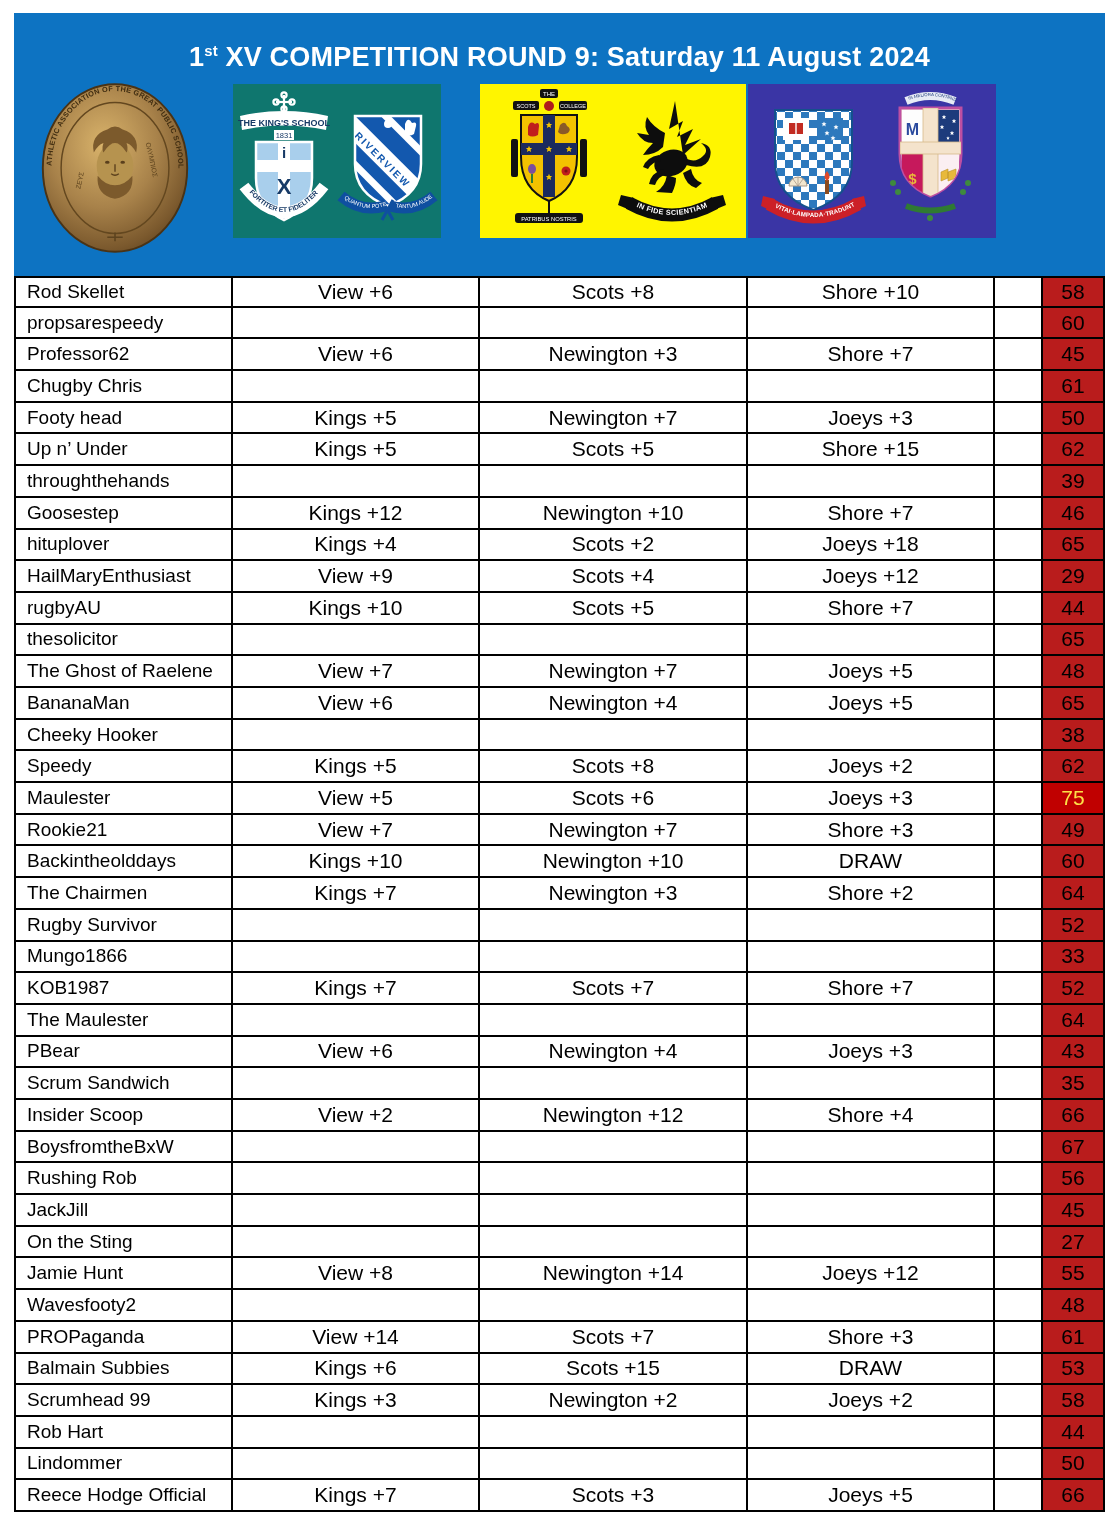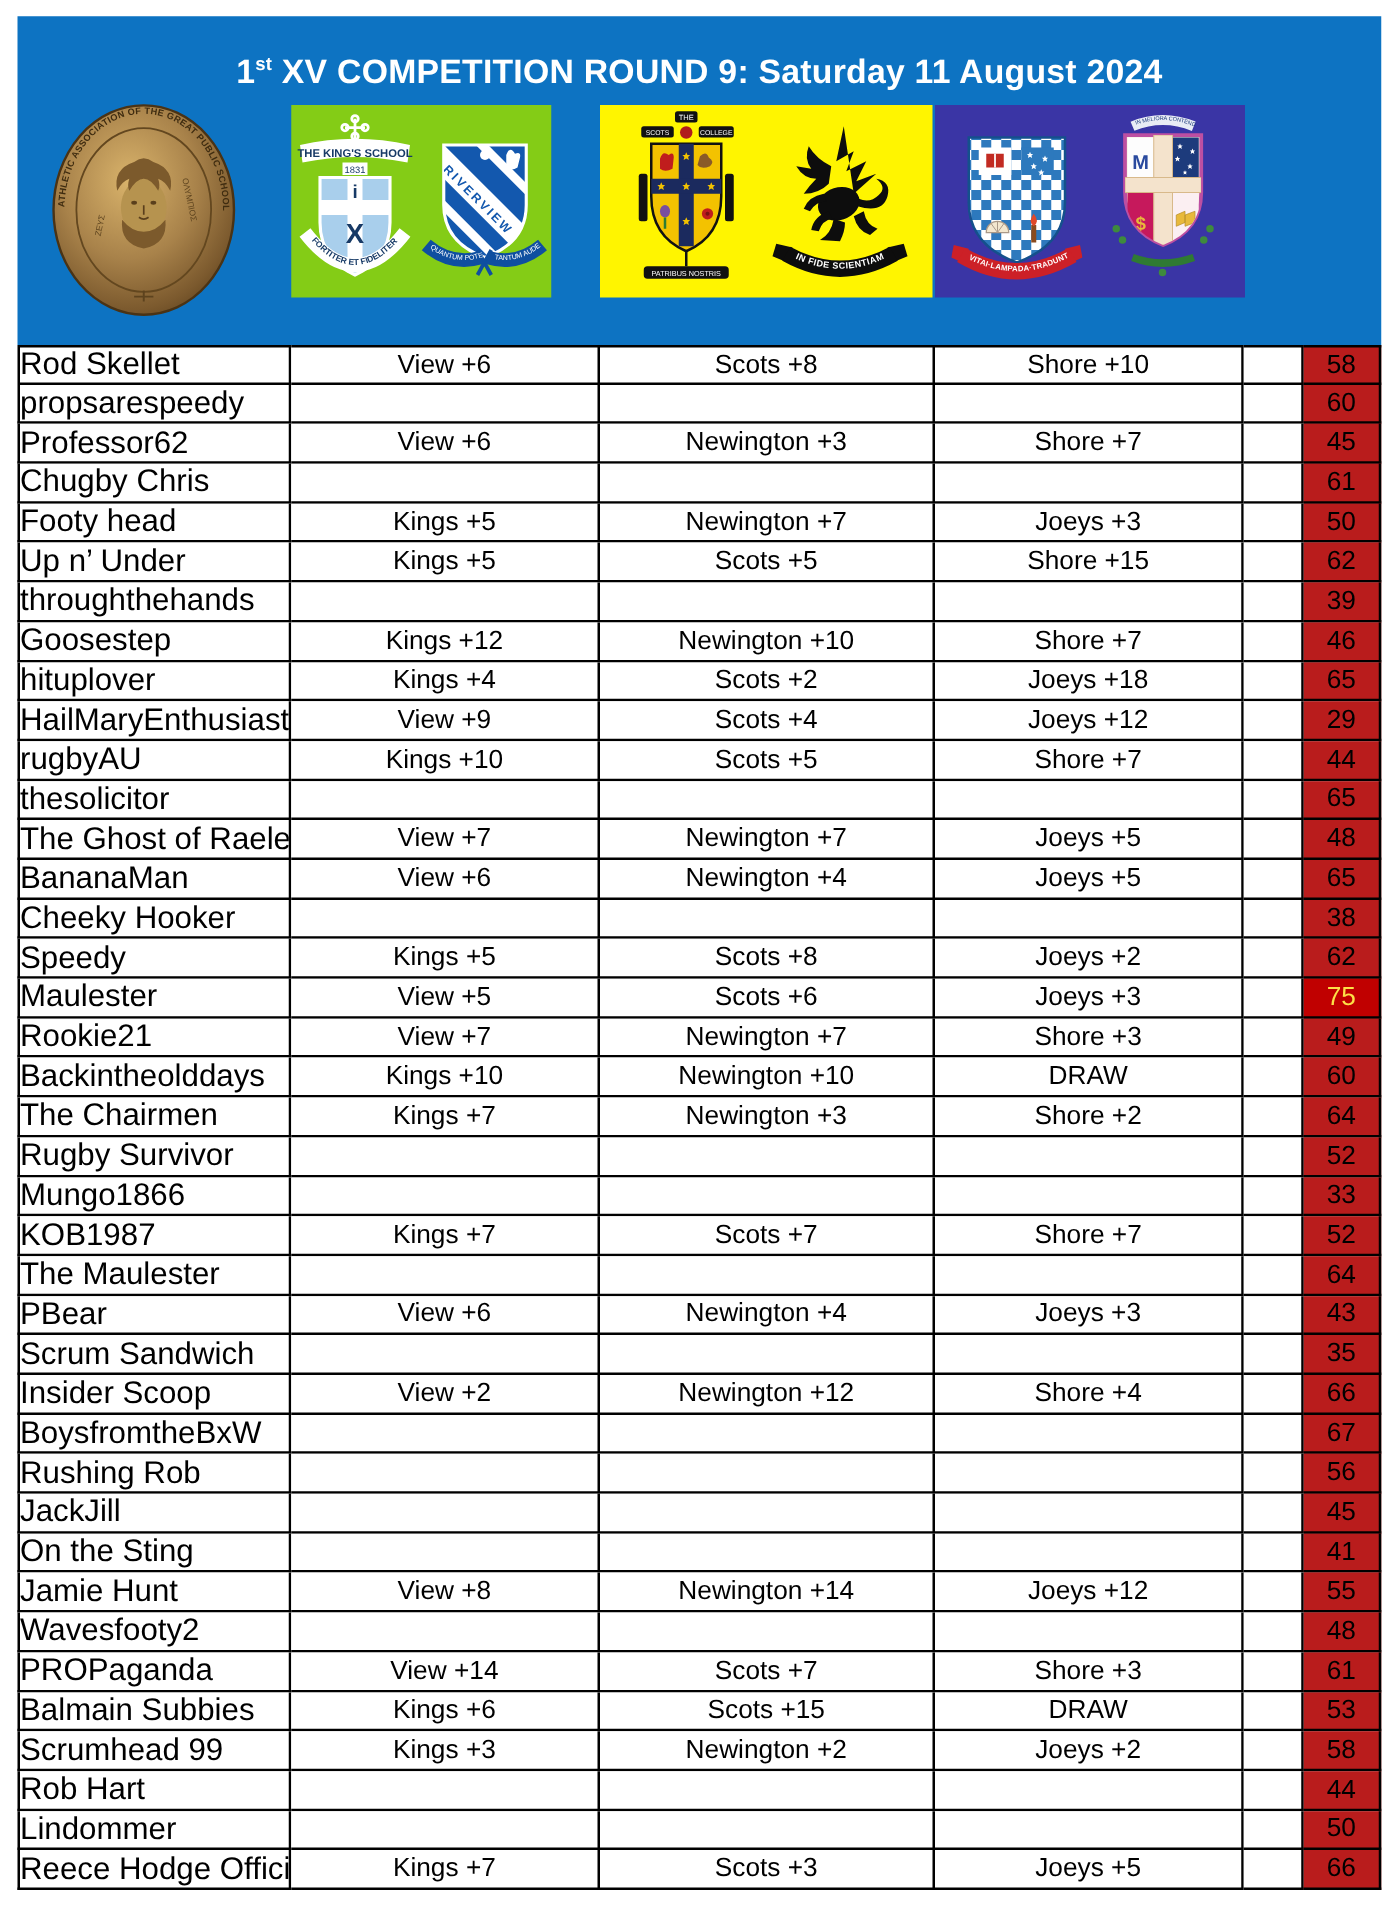--- a/index.html
+++ b/index.html
@@ -5,33 +5,33 @@
   html,body{margin:0;padding:0;background:#fff;}
   .page{position:relative;width:1119px;height:1531px;background:#fff;overflow:hidden;
         font-family:"Liberation Sans","DejaVu Sans",sans-serif;color:#000;}
   
   .banner{position:absolute;left:14px;top:13px;width:1091px;height:263px;background:#0D73C2;}
   .title{text-align:center;color:#fff;font-weight:bold;font-size:27px;padding-top:29px;letter-spacing:.2px;}
   .title sup{font-size:.55em;vertical-align:super;}
   .logos{position:absolute;left:0;top:71px;width:100%;height:154px;}
   .medal{position:absolute;left:24px;top:-4px;width:154px;height:176px;}
   .panel{position:absolute;top:0;height:154px;display:flex;align-items:center;justify-content:space-evenly;}
-  .panel-kv{left:219px;width:208px;background:#84cc16;}
+  .panel-kv{left:219px;width:208px;background:#0f766e;}
   .panel-sn{left:466px;width:266px;background:#FFF500;}
   .panel-sj{left:734px;width:248px;background:#3A35A5;}
   
   .tips-table{position:absolute;left:14px;top:276px;width:1091px;height:1236px;display:grid;
               grid-template-columns:219px 247px 268px 247px 48px 62px;
               grid-template-rows:repeat(39,1fr);}
   .trow{display:contents;}
   .cell{border-right:2px solid #000;border-bottom:2px solid #000;box-sizing:border-box;
         display:flex;align-items:center;background:#fff;overflow:hidden;white-space:nowrap;}
   .trow .cell:first-child{border-left:2px solid #000;}
   .trow:first-child .cell{border-top:2px solid #000;}
-  .name-cell{font-size:25px;}
+  .name-cell{padding-left:11px;font-size:19px;}
   .pick-cell{justify-content:center;font-size:21px;}
   .score-cell{justify-content:center;font-size:21px;background:#b91c1c;}
   .score-cell.top-score{background:#C00000;color:#fde047;}
 </style>
 </head>
 <body>
 
 <div class="page">
 
   <svg width="0" height="0" style="position:absolute">
@@ -499,21 +499,21 @@
       <div class="cell spacer-cell"></div>
       <div class="cell score-cell">45</div>
     </div>
 
     <div class="trow">
       <div class="cell name-cell">On the Sting</div>
       <div class="cell pick-cell"></div>
       <div class="cell pick-cell"></div>
       <div class="cell pick-cell"></div>
       <div class="cell spacer-cell"></div>
-      <div class="cell score-cell">41</div>
+      <div class="cell score-cell">27</div>
     </div>
 
     <div class="trow">
       <div class="cell name-cell">Jamie Hunt</div>
       <div class="cell pick-cell">View +8</div>
       <div class="cell pick-cell">Newington +14</div>
       <div class="cell pick-cell">Joeys +12</div>
       <div class="cell spacer-cell"></div>
       <div class="cell score-cell">55</div>
     </div>

